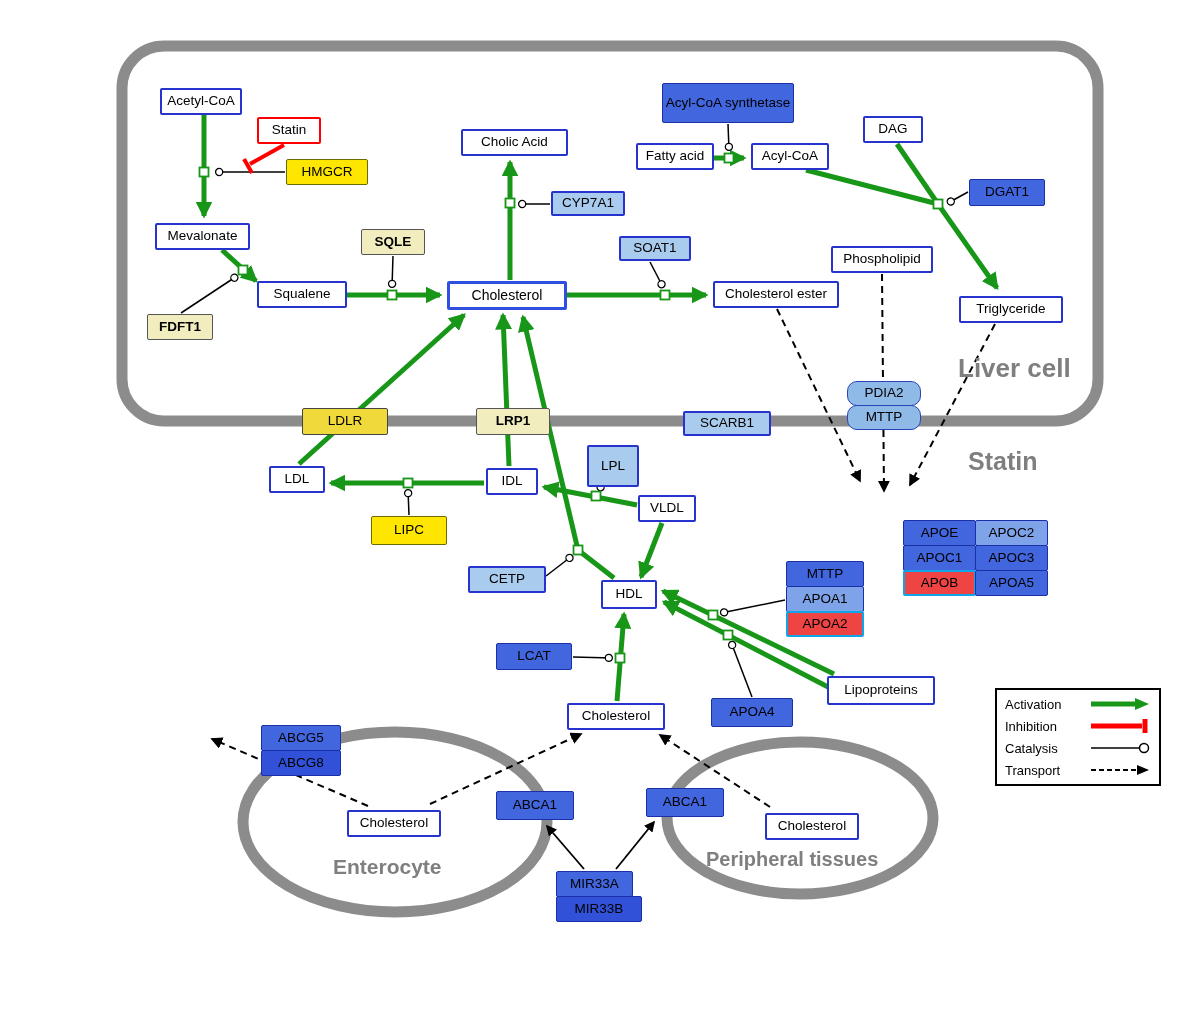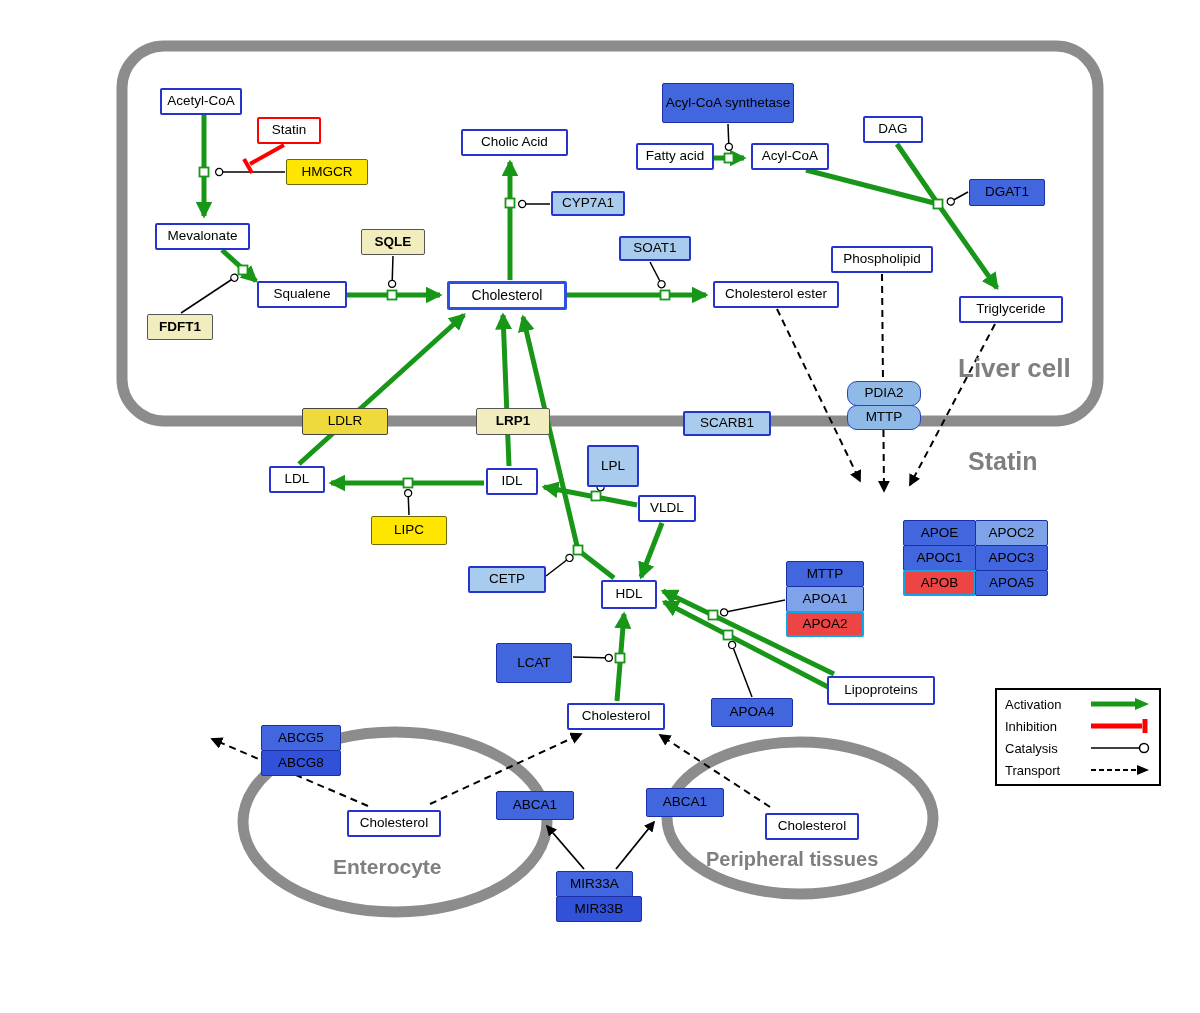--- a/index.html
+++ b/index.html
@@ -162,21 +162,21 @@
   <div class="node" style="left:601px;top:580px;width:56px;height:29px">HDL</div>
   <div class="node blue" style="left:786px;top:561px;width:78px;height:26px">MTTP</div>
   <div class="node blueLight" style="left:786px;top:586px;width:78px;height:26px">APOA1</div>
   <div class="node darkblue" style="left:786px;top:611px;width:78px;height:26px">APOA2</div>
   <div class="node blue" style="left:903px;top:520px;width:73px;height:26px">APOE</div>
   <div class="node blueLight" style="left:975px;top:520px;width:73px;height:26px">APOC2</div>
   <div class="node blue" style="left:903px;top:545px;width:73px;height:26px">APOC1</div>
   <div class="node blue" style="left:975px;top:545px;width:73px;height:26px">APOC3</div>
   <div class="node darkblue" style="left:903px;top:570px;width:73px;height:26px">APOB</div>
   <div class="node blue" style="left:975px;top:570px;width:73px;height:26px">APOA5</div>
-  <div class="node blue" style="left:496px;top:643px;width:76px;height:40px">LCAT</div>
+  <div class="node blue" style="left:496px;top:643px;width:76px;height:27px">LCAT</div>
   <div class="node blue" style="left:711px;top:698px;width:82px;height:29px">APOA4</div>
   <div class="node" style="left:827px;top:676px;width:108px;height:29px">Lipoproteins</div>
   <div class="node" style="left:567px;top:703px;width:98px;height:27px">Cholesterol</div>
   <div class="node blue" style="left:261px;top:725px;width:80px;height:26px">ABCG5</div>
   <div class="node blue2" style="left:261px;top:750px;width:80px;height:26px">ABCG8</div>
   <div class="node" style="left:347px;top:810px;width:94px;height:27px">Cholesterol</div>
   <div class="node blue" style="left:496px;top:791px;width:78px;height:29px">ABCA1</div>
   <div class="node blue" style="left:646px;top:788px;width:78px;height:29px">ABCA1</div>
   <div class="node" style="left:765px;top:813px;width:94px;height:27px">Cholesterol</div>
   <div class="node blue" style="left:556px;top:871px;width:77px;height:26px">MIR33A</div>

